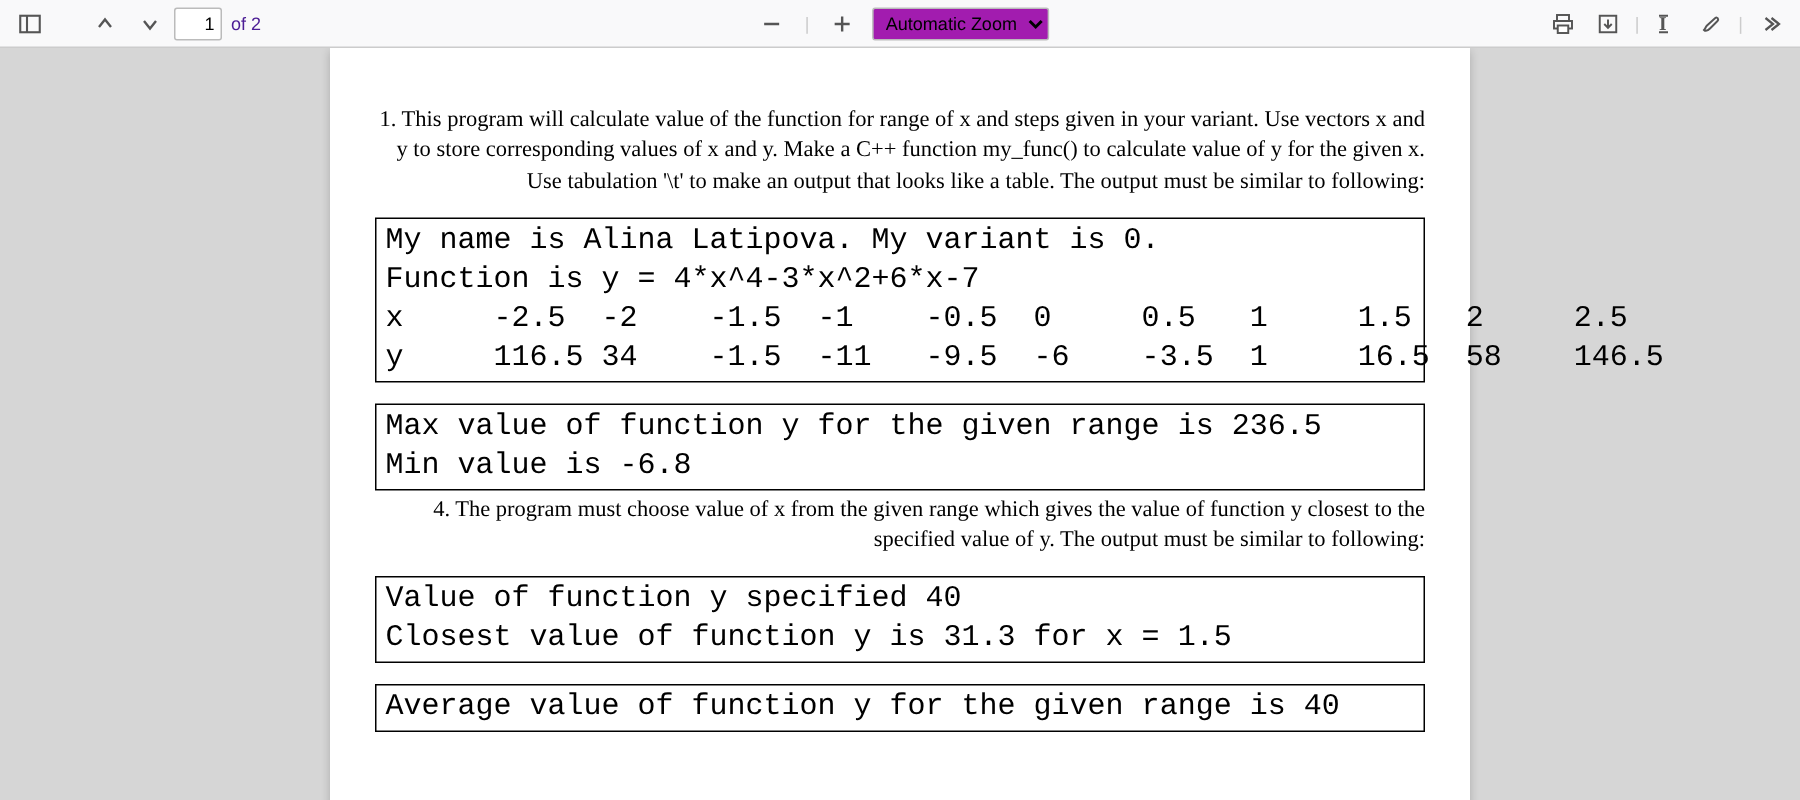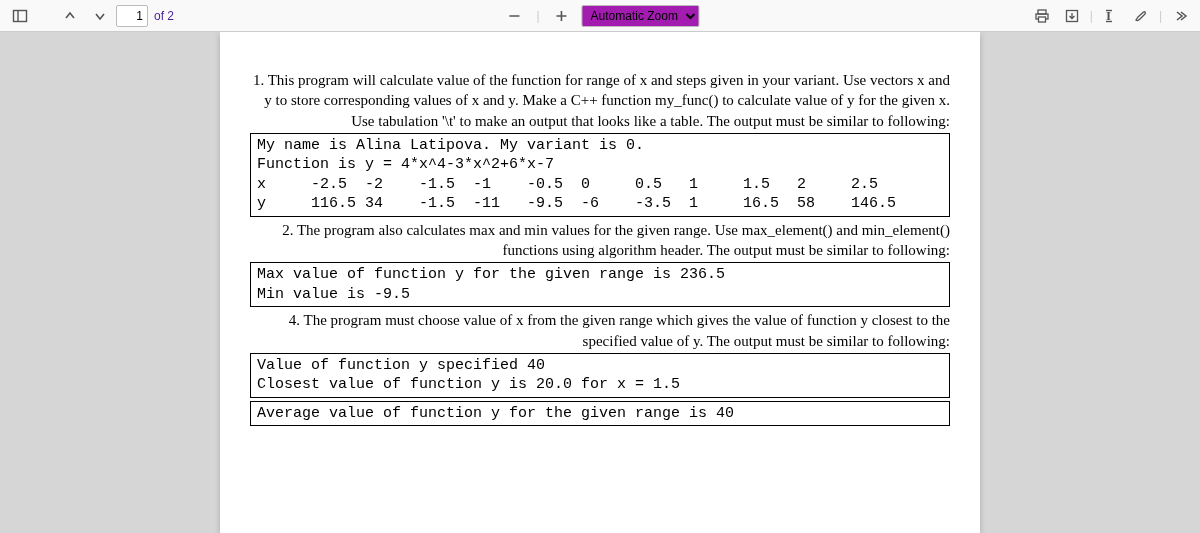--- a/index.html
+++ b/index.html
@@ -52,23 +52,23 @@
     padding: 38px 30px 40px 30px;
     font-family: 'Times New Roman', Times, serif;
     font-size: 15px;
     color: #000;
     line-height: 1.35;
   }
   .para { margin-bottom: 2px; text-align: right; }
   .box {
     border: 1px solid #000;
     padding: 2px 6px;
-    margin: 2px 0 3px 0;
+    margin: 14px 0 3px 0;
     font-family: 'Courier New', Courier, monospace;
-    font-size: 15px;
+    font-size: 20px;
     white-space: pre;
     line-height: 1.3;
   }
 </style>
 </head>
 <body>
 
 <div class="toolbar">
   <div class="tb-left">
     <div class="tb-btn">
@@ -144,21 +144,20 @@
   </div>
 </div>
 
 <div class="viewer">
   <div class="page">
     <div class="para">1. This program will calculate value of the function  for range of x and steps given in your variant. Use vectors x and y to store corresponding values of x and y. Make a C++ function my_func() to calculate value of y for the given x. Use tabulation '\t' to make an output that looks like a table. The output must be similar to following:</div>
     <div class="box"><span>My name is Alina Latipova. My variant is 0.</span>
 <span>Function is y = 4*x^4-3*x^2+6*x-7</span>
 <span>x     -2.5  -2    -1.5  -1    -0.5  0     0.5   1     1.5   2     2.5</span>
 <span>y     116.5 34    -1.5  -11   -9.5  -6    -3.5  1     16.5  58    146.5</span></div>
-    <div class="para">2.  The program also calculates max and min values for the given range. Use max_element() and min_element() functions using algorithm header. The output must be similar to following:</div>
     <div class="box"><span>Max value of function y for the given range is 236.5</span>
-<span>Min value is -9.5</span></div>
+<span>Min value is -6.8</span></div>
     <div class="para">4. The program must choose value of x from the given range which gives the value of function y closest to the specified value of y. The output must be similar to following:</div>
     <div class="box"><span>Value of function y specified 40</span>
-<span>Closest value of function y is 20.0 for x = 1.5</span></div>
+<span>Closest value of function y is 31.3 for x = 1.5</span></div>
     <div class="box"><span>Average value of function y for the given range is 40</span></div>
   </div>
 </div>
 
 </body></html>

